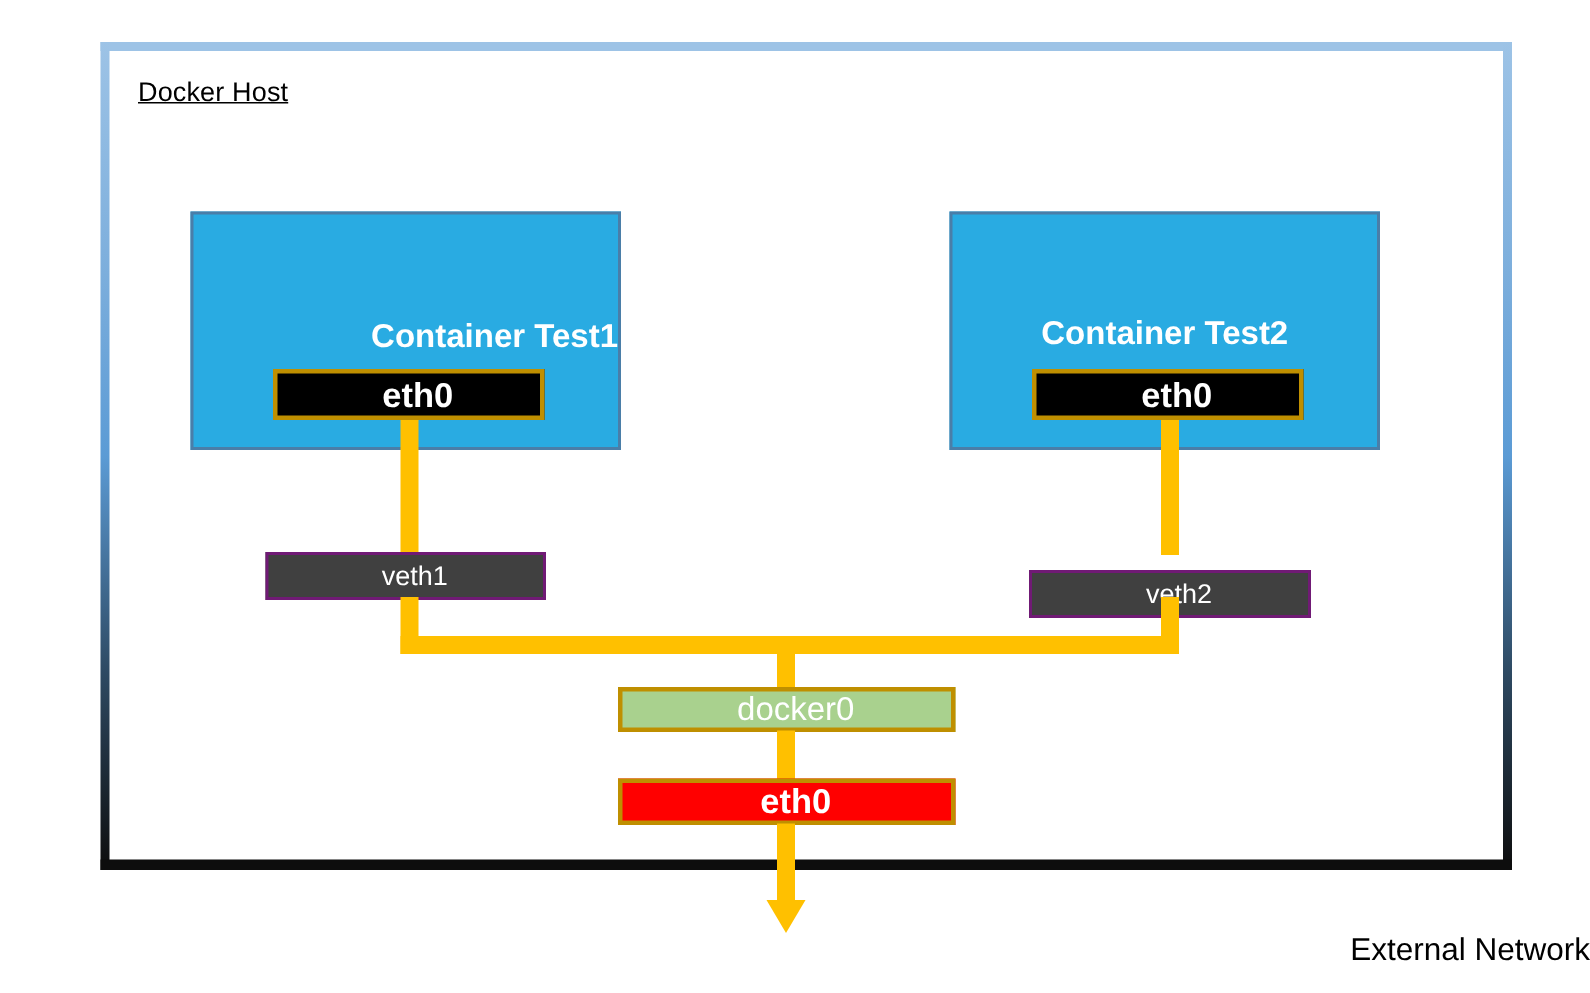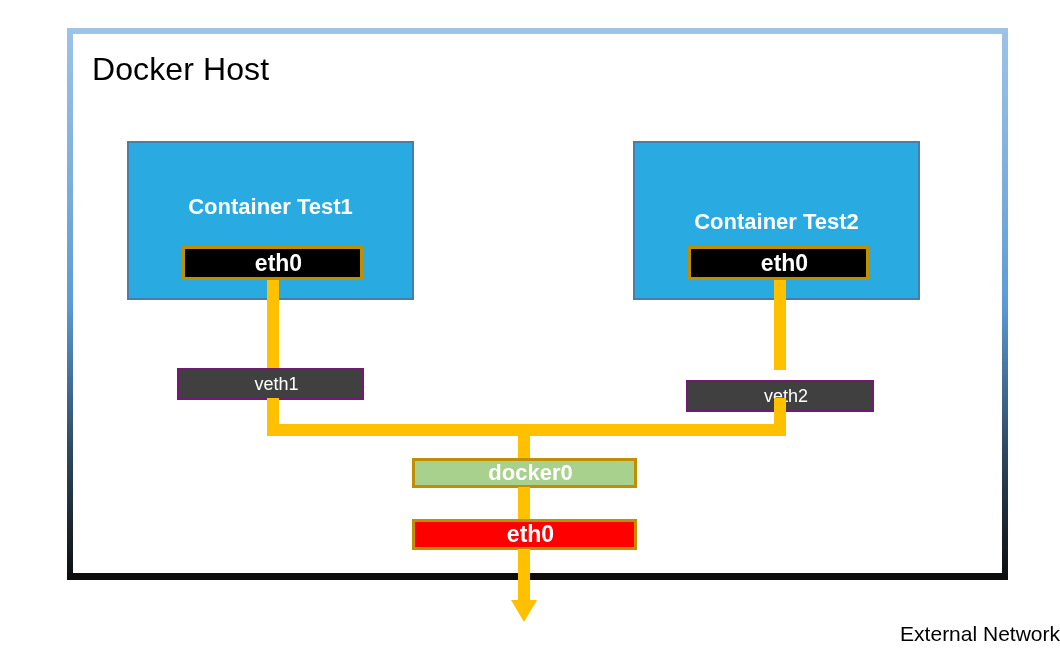--- a/index.html
+++ b/index.html
@@ -51,24 +51,25 @@
   .host-frame .edge-bottom {
     left: 0; bottom: 0;
     width: 100%; height: 7px;
     background: #0D0D0D;
   }
 
   .host-title {
     position: absolute;
     left: 92px;
     top: 51px;
-    font-size: 32px;
+    font-size: 18px;
     color: #000000;
     letter-spacing: 0.1px;
     white-space: nowrap;
+    text-decoration: underline;
   }
 
   
   .container-box {
     position: absolute;
     box-sizing: border-box;
     background: #29ABE2;
     border: 2px solid #4A7EA8;
   }
   .container-label {
@@ -149,21 +150,21 @@
   <div class="host-frame">
     <div class="edge edge-top"></div>
     <div class="edge edge-left"></div>
     <div class="edge edge-right"></div>
     <div class="edge edge-bottom"></div>
   </div>
 
   <div class="host-title">Docker Host</div>
 
   <div class="container-box" style="left:127px; top:141px; width:287px; height:159px;">
-    <div class="container-label" style="top:51px;">Container Test1</div>
+    <div class="container-label" style="top:68px;text-align:right;">Container Test1</div>
   </div>
   <div class="iface iface-eth-container" style="left:182px; top:246px; width:181px; height:34px;">eth0</div>
 
   <div class="container-box" style="left:633px; top:141px; width:287px; height:159px;padding-left:31px;">
     <div class="container-label" style="top:66px;">Container Test2</div>
   </div>
   <div class="iface iface-eth-container" style="left:688px; top:246px; width:181px; height:34px;">eth0</div>
 
   <div class="wire" style="left:267px; top:280px; width:12px; height:90px;"></div>
   <div class="wire" style="left:774px; top:280px; width:12px; height:90px;"></div>
@@ -172,21 +173,21 @@
 
   <div class="iface iface-veth" style="left:686px; top:368px; width:188px; height:32px;margin-top:12px;">veth2</div>
 
   <div class="wire" style="left:267px; top:398px; width:12px; height:38px;"></div>
   <div class="wire" style="left:774px; top:398px; width:12px; height:38px;"></div>
 
   <div class="wire" style="left:267px; top:424px; width:519px; height:12px;"></div>
 
   <div class="wire" style="left:518px; top:424px; width:12px; height:36px;"></div>
 
-  <div class="iface iface-docker0" style="left:412px; top:458px; width:225px; height:30px;font-weight:bold;">docker0</div>
+  <div class="iface iface-docker0" style="left:412px; top:458px; width:225px; height:30px;">docker0</div>
 
   <div class="wire" style="left:518px; top:487px; width:12px; height:34px;"></div>
 
   <div class="iface iface-eth-host" style="left:412px; top:519px; width:225px; height:31px;">eth0</div>
 
   <div class="wire" style="left:518px; top:549px; width:12px; height:56px;"></div>
   <div class="arrow-head" style="left:511px; top:600px;"></div>
 
   <div class="ext-label" style="top:622px;">External Network</div>
 

